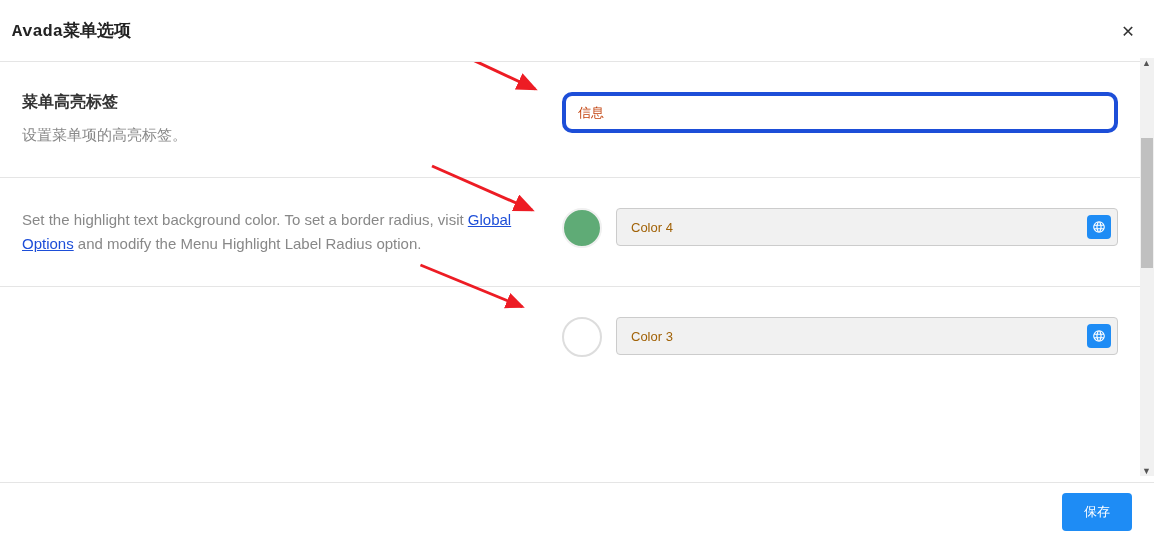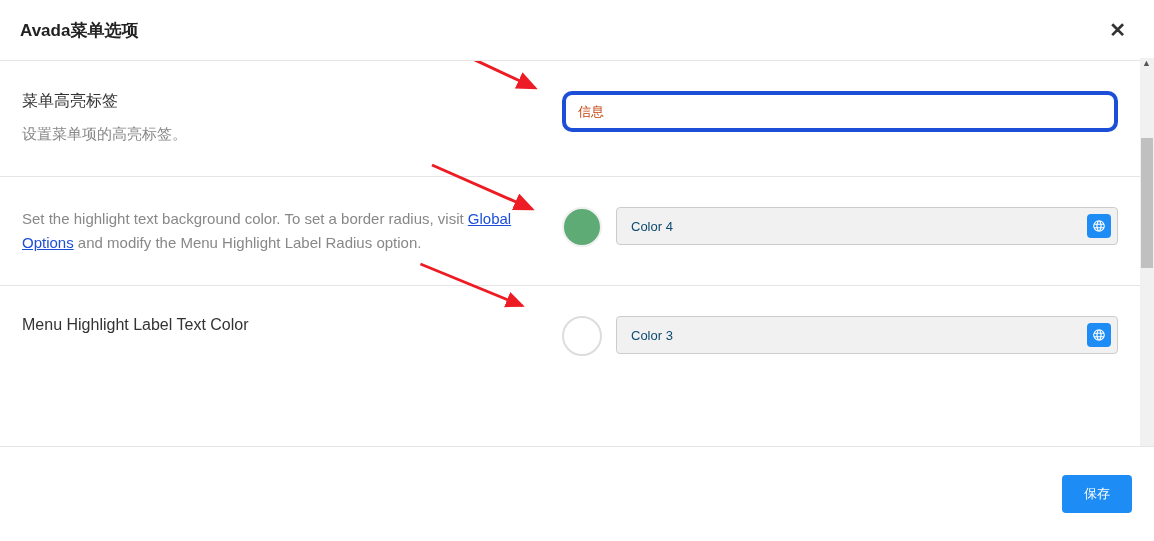--- a/index.html
+++ b/index.html
@@ -9,22 +9,23 @@
       color: #333;
       width: 1154px;
       height: 541px;
       overflow: hidden;
       position: relative;
     }
     .header {
       display: flex;
       justify-content: space-between;
       align-items: center;
-      padding: 14px 20px;
+      padding: 14px 12px;
       border-bottom: 1px solid #e5e5e5;
+      font-family: Liberation Mono, monospace;
     }
     .title {
       font-size: 17px;
       font-weight: 700;
       color: #222;
     }
     .close-icon {
       font-size: 20px;
       font-weight: 700;
       cursor: pointer;
@@ -40,21 +41,21 @@
       padding: 30px 22px;
       border-bottom: 1px solid #e5e5e5;
       position: relative;
     }
     .setting-left {
       width: 540px;
       flex-shrink: 0;
     }
     .setting-title {
       font-size: 16px;
-      font-weight: 400;
+      font-weight: 700;
       color: #333;
       margin-bottom: 10px;
     }
     .setting-desc {
       font-size: 15px;
       color: #888;
       line-height: 1.6;
     }
     .setting-desc a {
       color: #1d4ed8;
@@ -86,40 +87,40 @@
     .color-select {
       flex: 1;
       display: flex;
       align-items: center;
       border: 1px solid #ccc;
       border-radius: 4px;
       background: #f1f1f1;
       height: 38px;
       padding: 0 6px 0 14px;
       font-size: 13px;
-      color: #0c4a6e;
+      color: #a16207;
     }
     .color-select-label { flex: 1; }
     .globe-btn {
       width: 24px;
       height: 24px;
       background: #1e8cf5;
       border-radius: 4px;
       display: flex;
       align-items: center;
       justify-content: center;
       cursor: pointer;
     }
     .globe-btn svg { width: 14px; height: 14px; fill: #fff; }
     .footer {
       position: absolute;
       bottom: 0;
       left: 0;
       right: 0;
-      padding: 28px 22px;
+      padding: 10px 22px;
       display: flex;
       justify-content: flex-end;
       gap: 10px;
       border-top: 1px solid #e5e5e5;
       background: #fff;
     }
     .btn {
       padding: 10px 22px;
       background: #1e8cf5;
       color: #fff;
@@ -209,21 +210,20 @@
               <path d="M0,0 L7,3 L0,6 Z" fill="#ed1c24"></path>
             </marker>
           </defs>
         <line x1="0" y1="0" x2="100" y2="44" stroke="#ed1c24" stroke-width="3" marker-end="url(#ah2)"></line>
       </svg>
     </div>
   </div>
 
   <div class="setting-row" style="border-bottom:none;">
     <div class="setting-left">
-      <div class="setting-title">Menu Highlight Label Text Color</div>
     </div>
     <div class="setting-right">
       <div class="color-swatch white"></div>
       <div class="color-select">
         <span class="color-select-label">Color 3</span>
         <div class="globe-btn">
           <svg viewBox="0 0 24 24">
               <path d="M12 2a10 10 0 100 20 10 10 0 000-20zm6.93 6h-2.95a15.65 15.65 0 00-1.38-3.56A8.03 8.03 0 0118.93 8zM12 4.04c.83 1.2 1.48 2.53 1.91 3.96h-3.82c.43-1.43 1.08-2.76 1.91-3.96zM4.26 14a7.95 7.95 0 010-4h3.38a16.52 16.52 0 000 4H4.26zm.82 2h2.95c.32 1.25.78 2.45 1.38 3.56A8.03 8.03 0 015.08 16zm2.95-8H5.08a8.03 8.03 0 014.33-3.56A15.65 15.65 0 008.03 8zM12 19.96c-.83-1.2-1.48-2.53-1.91-3.96h3.82c-.43 1.43-1.08 2.76-1.91 3.96zM14.34 14H9.66a14.71 14.71 0 010-4h4.68a14.71 14.71 0 010 4zm.25 5.56c.6-1.11 1.06-2.31 1.38-3.56h2.95a8.03 8.03 0 01-4.33 3.56zM16.36 14a16.52 16.52 0 000-4h3.38a7.95 7.95 0 010 4h-3.38z"></path>
             </svg>
         </div>

